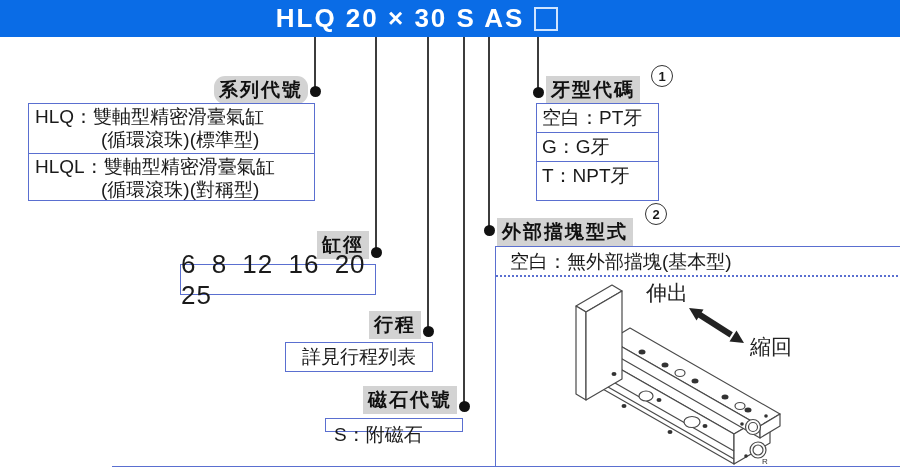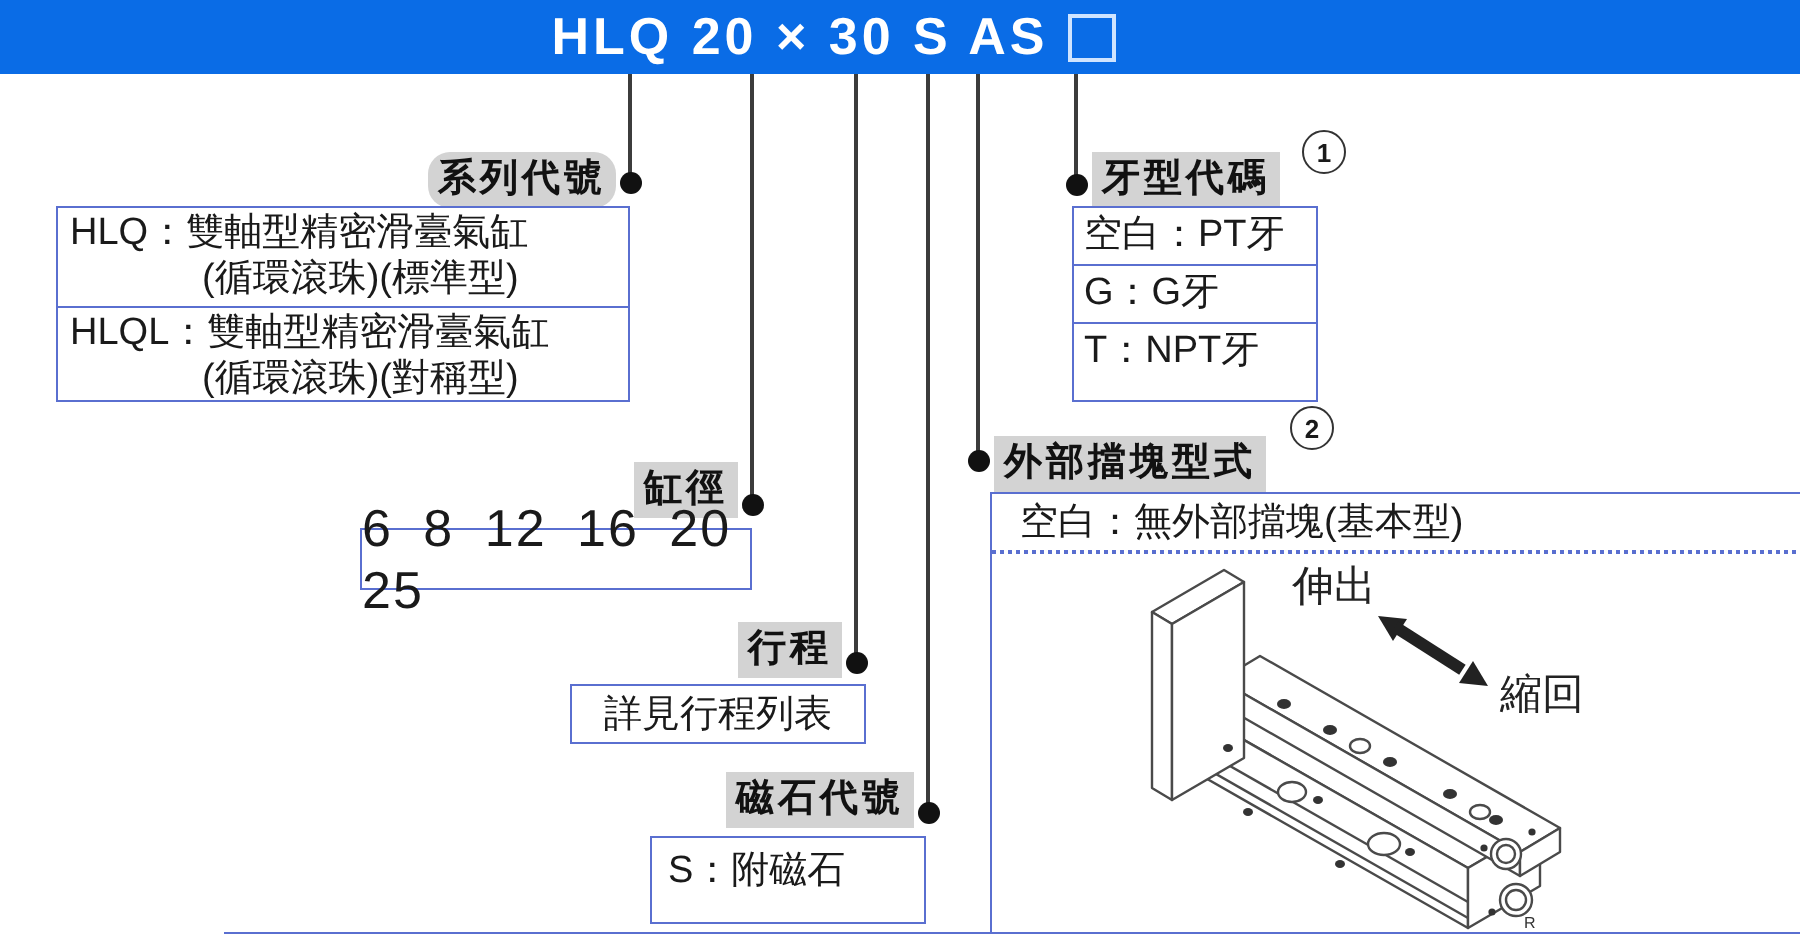--- a/index.html
+++ b/index.html
@@ -89,21 +89,21 @@
   </div>
 
   <div class="bluebox center-text" style="left:180px;top:264px;width:196px;height:31px;">
     <span class="bore-text">6 8 12 16 20 25</span>
   </div>
 
   <div class="bluebox center-text" style="left:285px;top:342px;width:148px;height:30px;">
     <span>詳見行程列表</span>
   </div>
 
-  <div class="bluebox plain-pad" style="left:325px;top:418px;width:138px;height:44px;">
+  <div class="bluebox plain-pad" style="left:325px;top:418px;width:138px;height:14px;">
     <span>S：附磁石</span>
   </div>
 
   <div class="bluebox" style="left:495px;top:246px;width:448px;height:221px;">
     <div class="stopper-option">空白：無外部擋塊(基本型)</div>
     <svg class="stopper-svg" width="388" height="189" viewBox="0 0 388 189">
       <g stroke="var(--drawing-stroke)" stroke-width="1.2" fill="#ffffff" stroke-linejoin="round">
 
         <polygon points="98,78 134,57 274,137 238,158"></polygon>
         <polygon points="98,78 238,158 238,188 98,108"></polygon>

